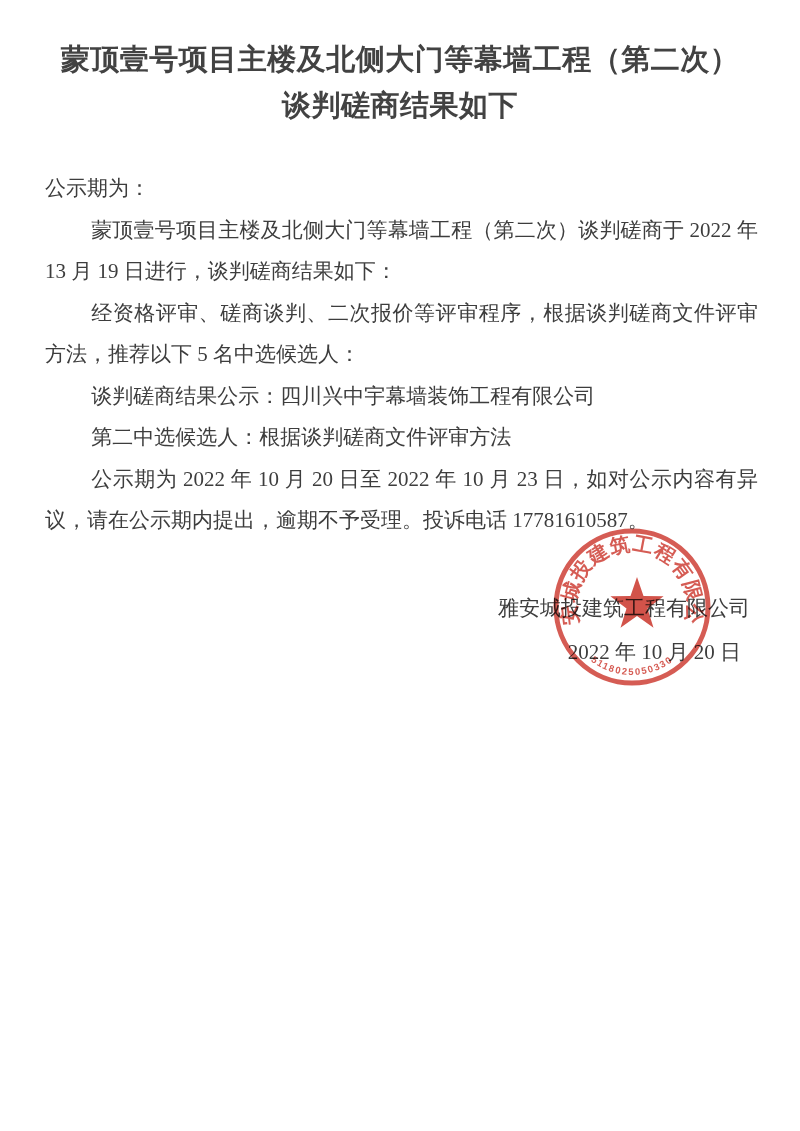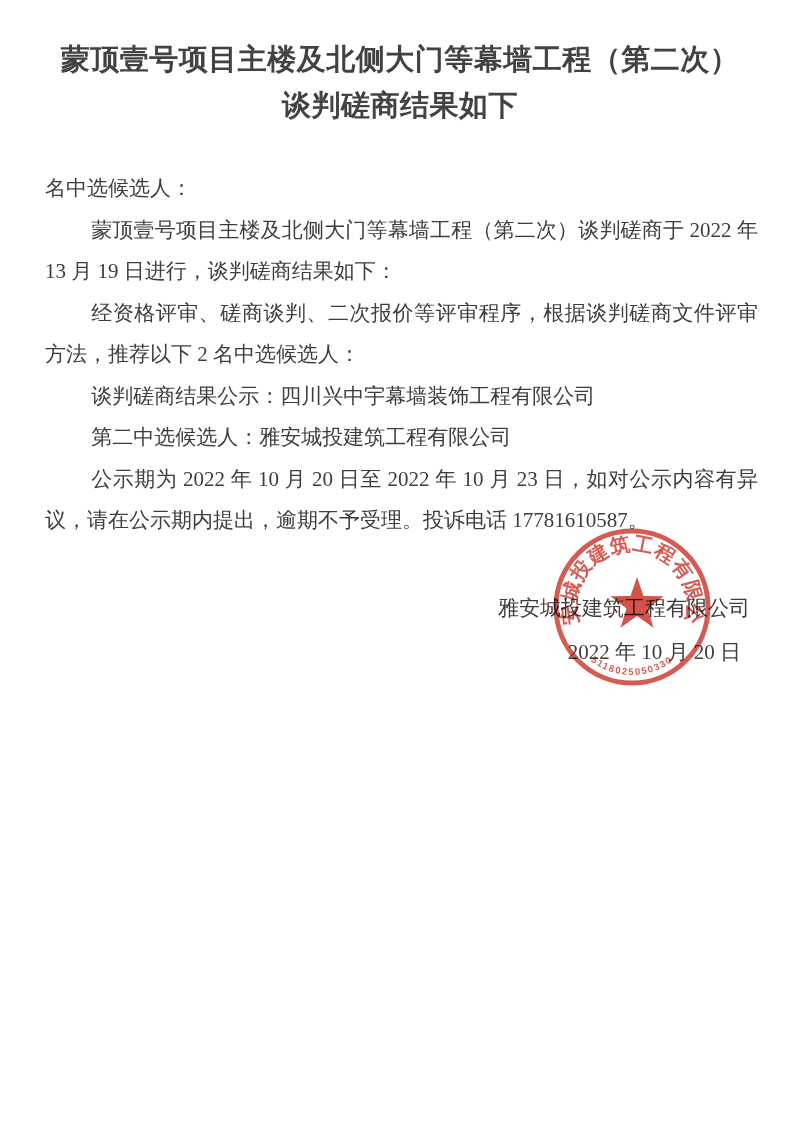--- a/index.html
+++ b/index.html
@@ -72,25 +72,25 @@
 <body>
 
 <div class="page">
 
   <h1 class="title">
     <span class="title-line">蒙顶壹号项目主楼及北侧大门等幕墙工程（第二次）</span>
     <span class="title-line">谈判磋商结果如下</span>
   </h1>
 
   <div class="content">
-    <p>名中选候选人：</p>
+    <p>公示期为：</p>
     <p class="indent">蒙顶壹号项目主楼及北侧大门等幕墙工程（第二次）谈判磋商于 2022 年 13 月 19 日进行，谈判磋商结果如下：</p>
-    <p class="indent">经资格评审、磋商谈判、二次报价等评审程序，根据谈判磋商文件评审方法，推荐以下 2 名中选候选人：</p>
+    <p class="indent">经资格评审、磋商谈判、二次报价等评审程序，根据谈判磋商文件评审方法，推荐以下 5 名中选候选人：</p>
     <p class="indent">谈判磋商结果公示：四川兴中宇幕墙装饰工程有限公司</p>
-    <p class="indent">第二中选候选人：雅安城投建筑工程有限公司</p>
+    <p class="indent">第二中选候选人：根据谈判磋商文件评审方法</p>
     <p class="indent">公示期为 2022 年 10 月 20 日至 2022 年 10 月 23 日，如对公示内容有异议，请在公示期内提出，逾期不予受理。投诉电话 17781610587。</p>
 
     <div class="signature">
       <div>雅安城投建筑工程有限公司</div>
       <div class="sig-date">2022 年 10 月 20 日</div>
     </div>
   </div>
 
   <div class="stamp">
     <svg viewBox="0 0 170 170" width="170" height="170" xmlns="http://www.w3.org/2000/svg">

